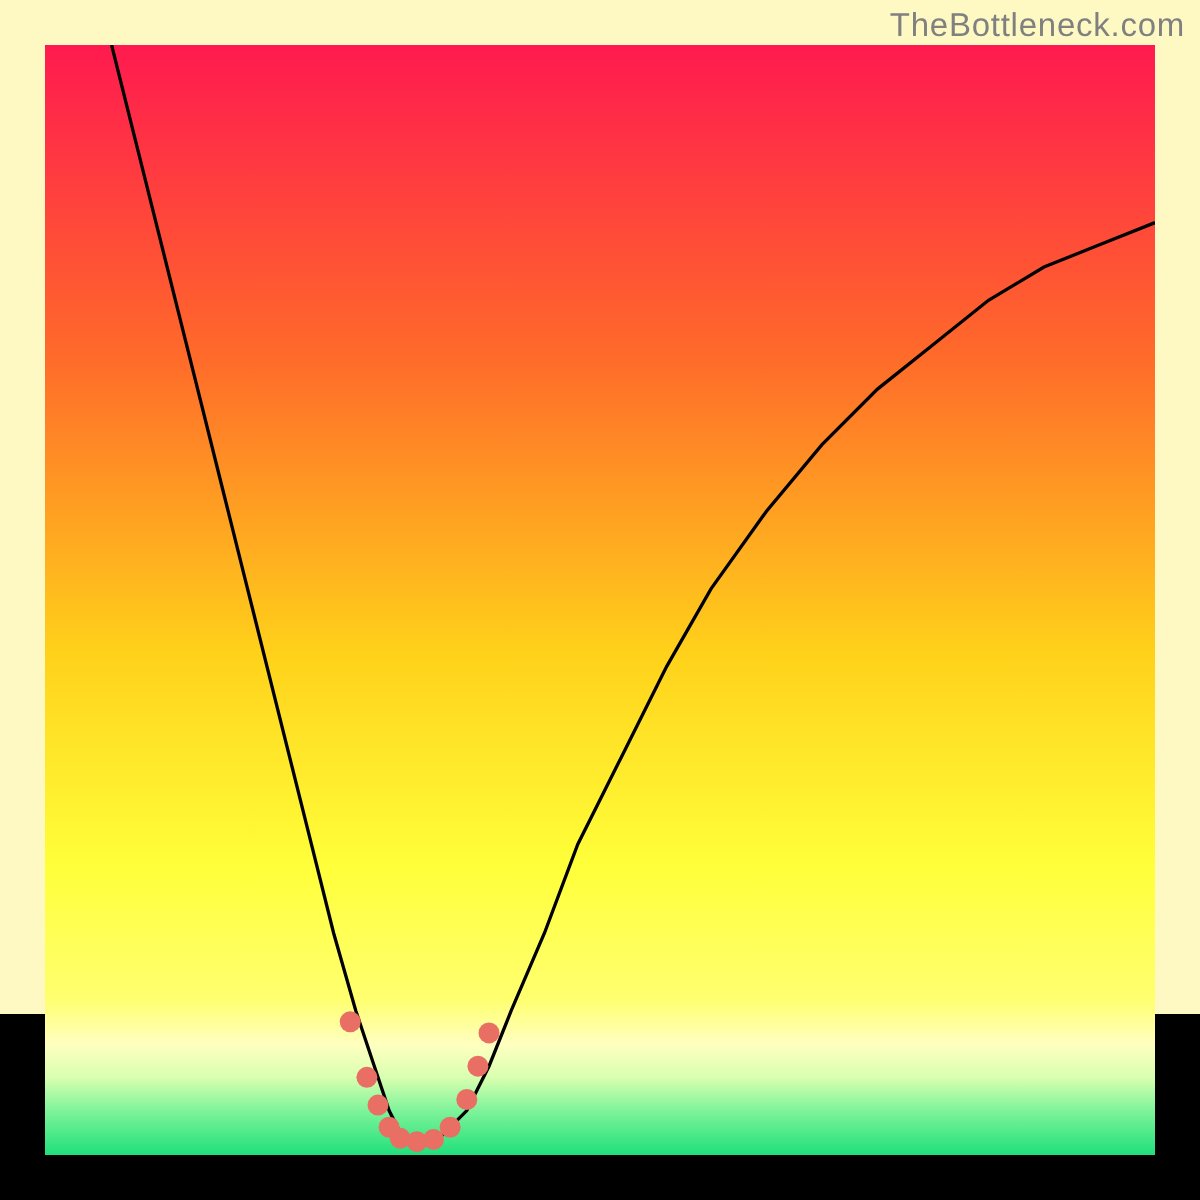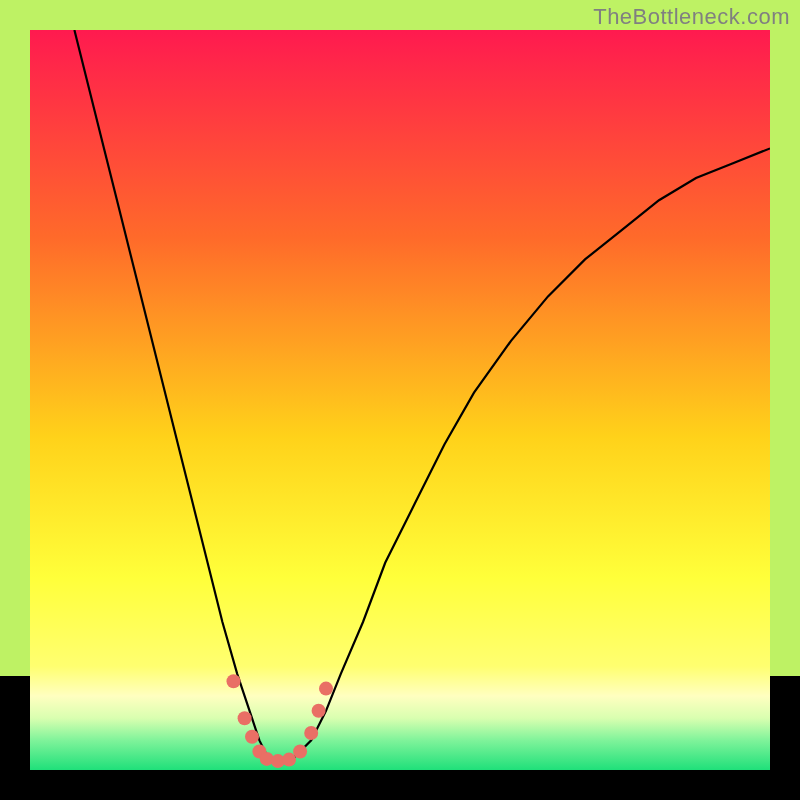--- a/index.html
+++ b/index.html
@@ -10,21 +10,21 @@
     background: #000;
     overflow: hidden;
     font-family: Arial, Helvetica, sans-serif;
   }
   .frame {
     position: absolute;
     left: 0;
     top: 0;
     width: 800px;
     height: 676px;
-    background: #bef264;
+    background: #fef9c3;
   }
   .watermark {
     position: absolute;
     top: 4px;
     right: 10px;
     color: #808080;
     font-size: 22px;
     font-weight: 500;
     letter-spacing: 0.5px;
   }

